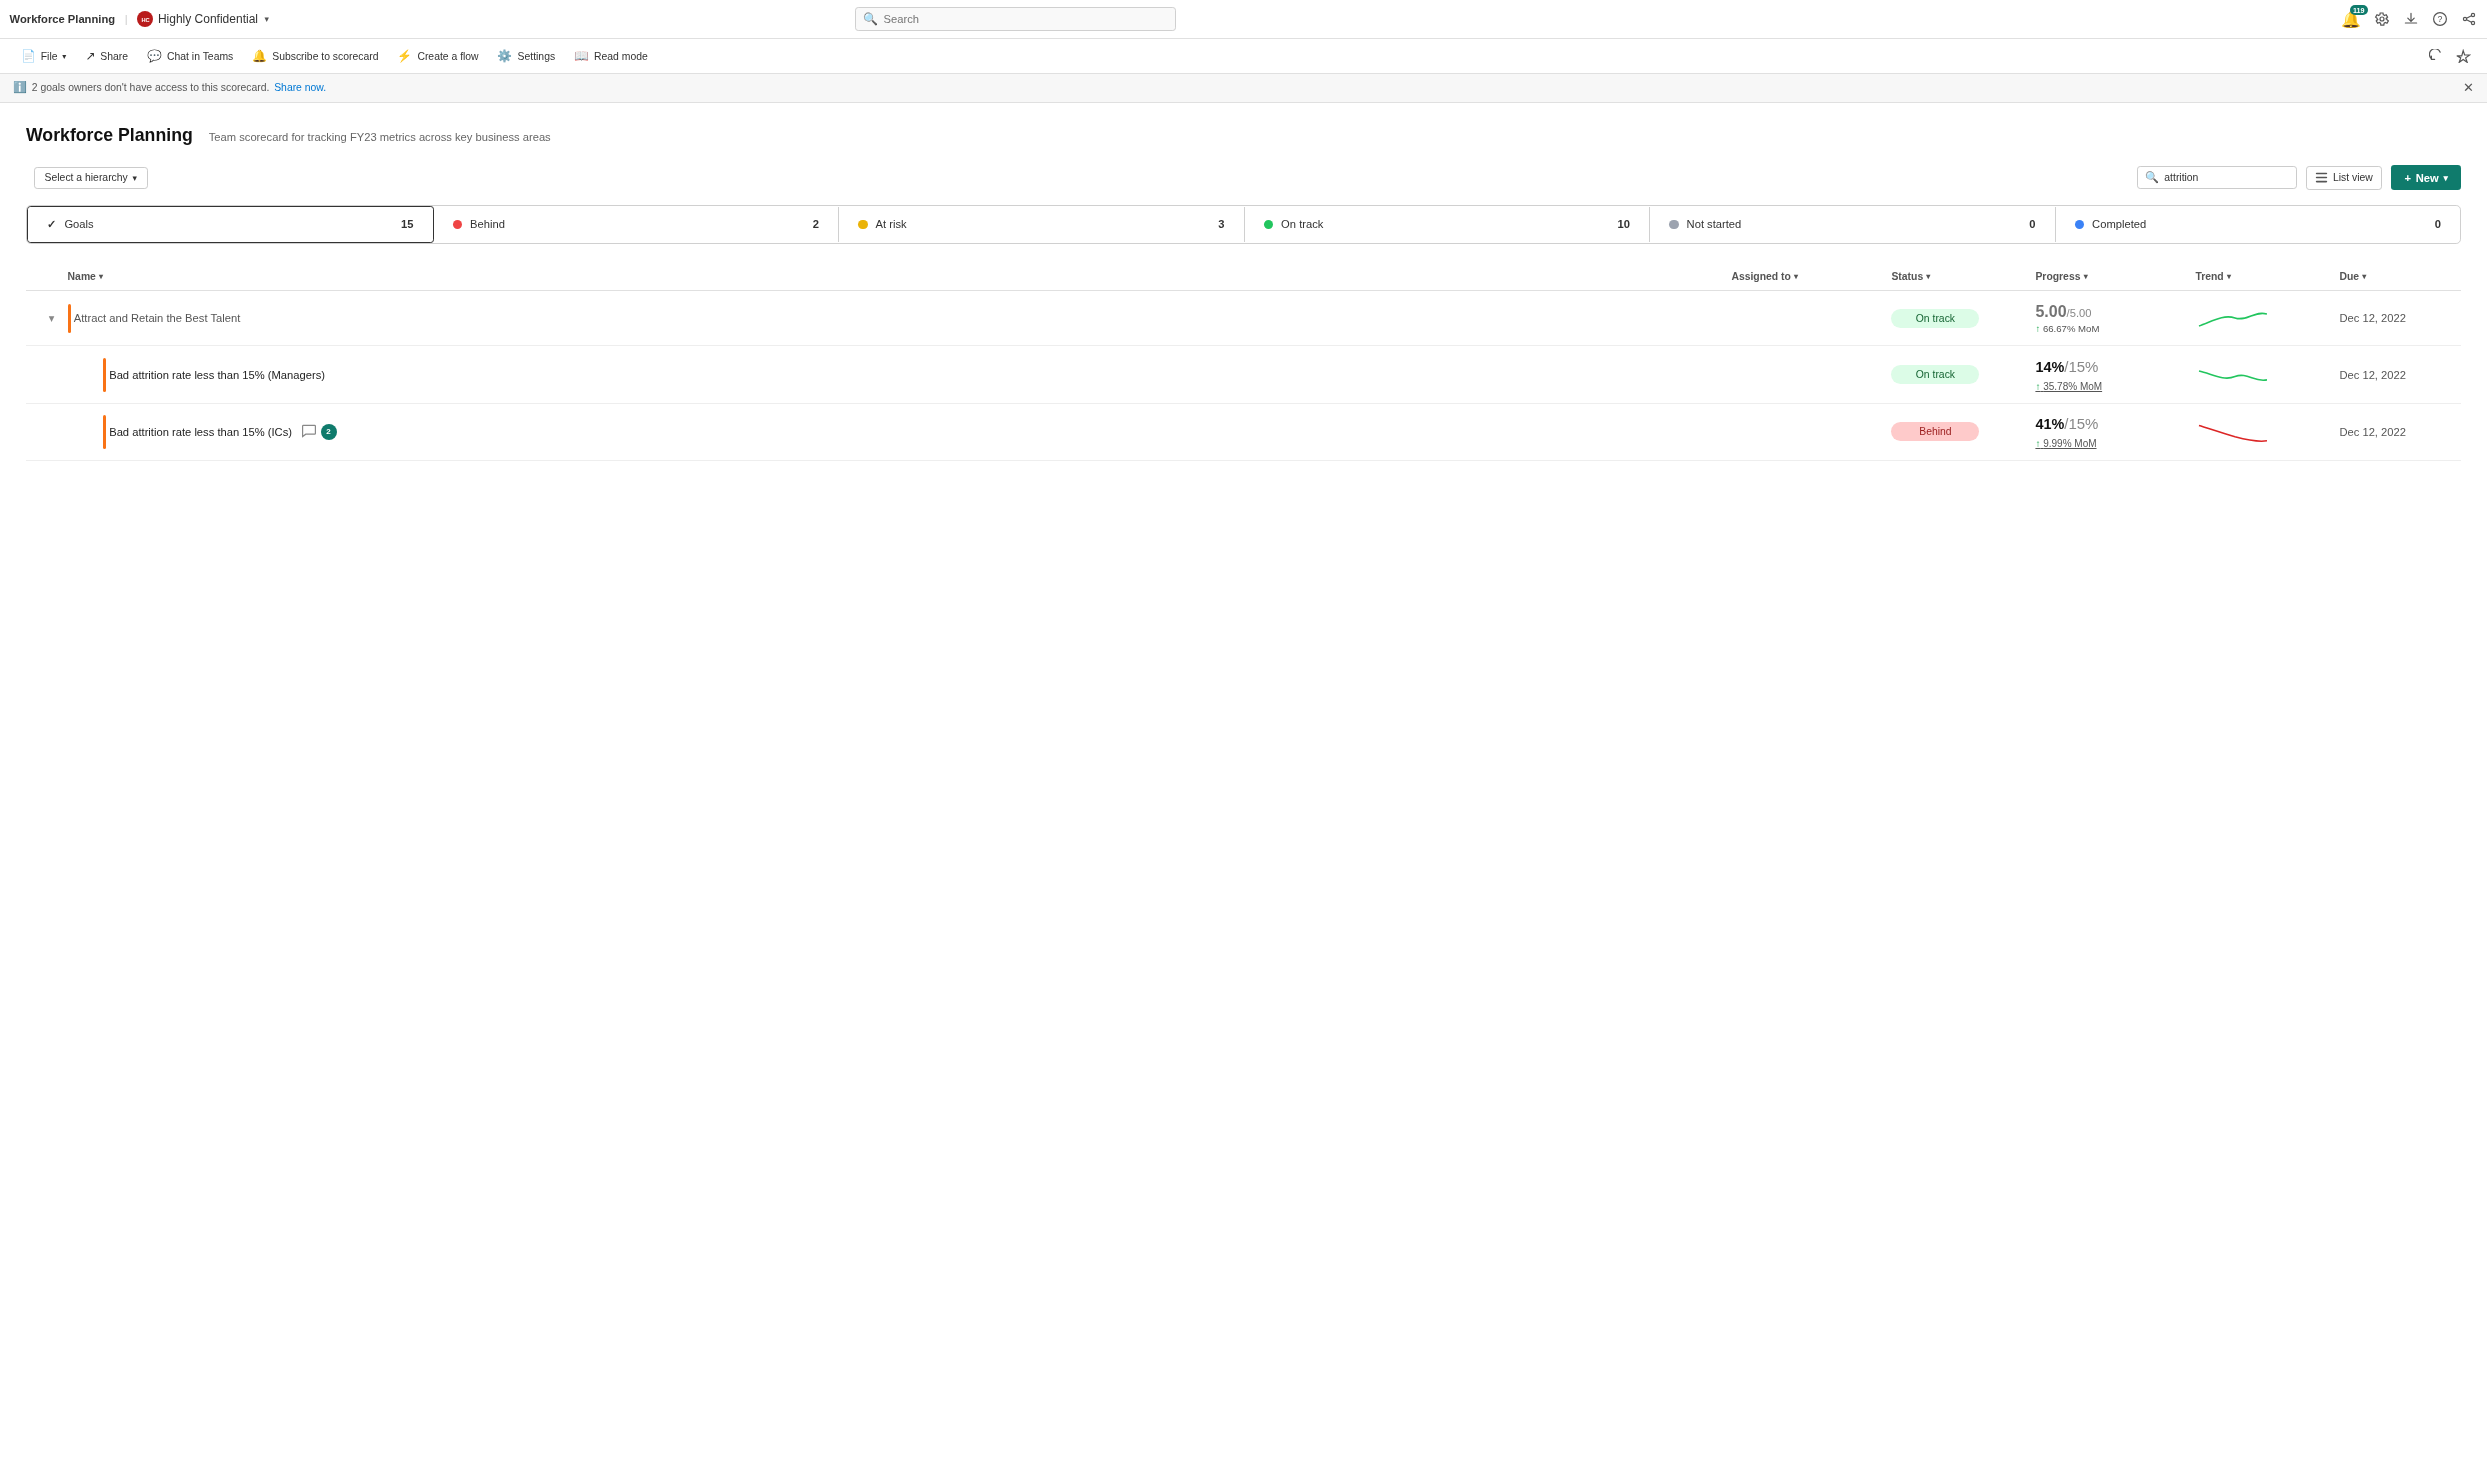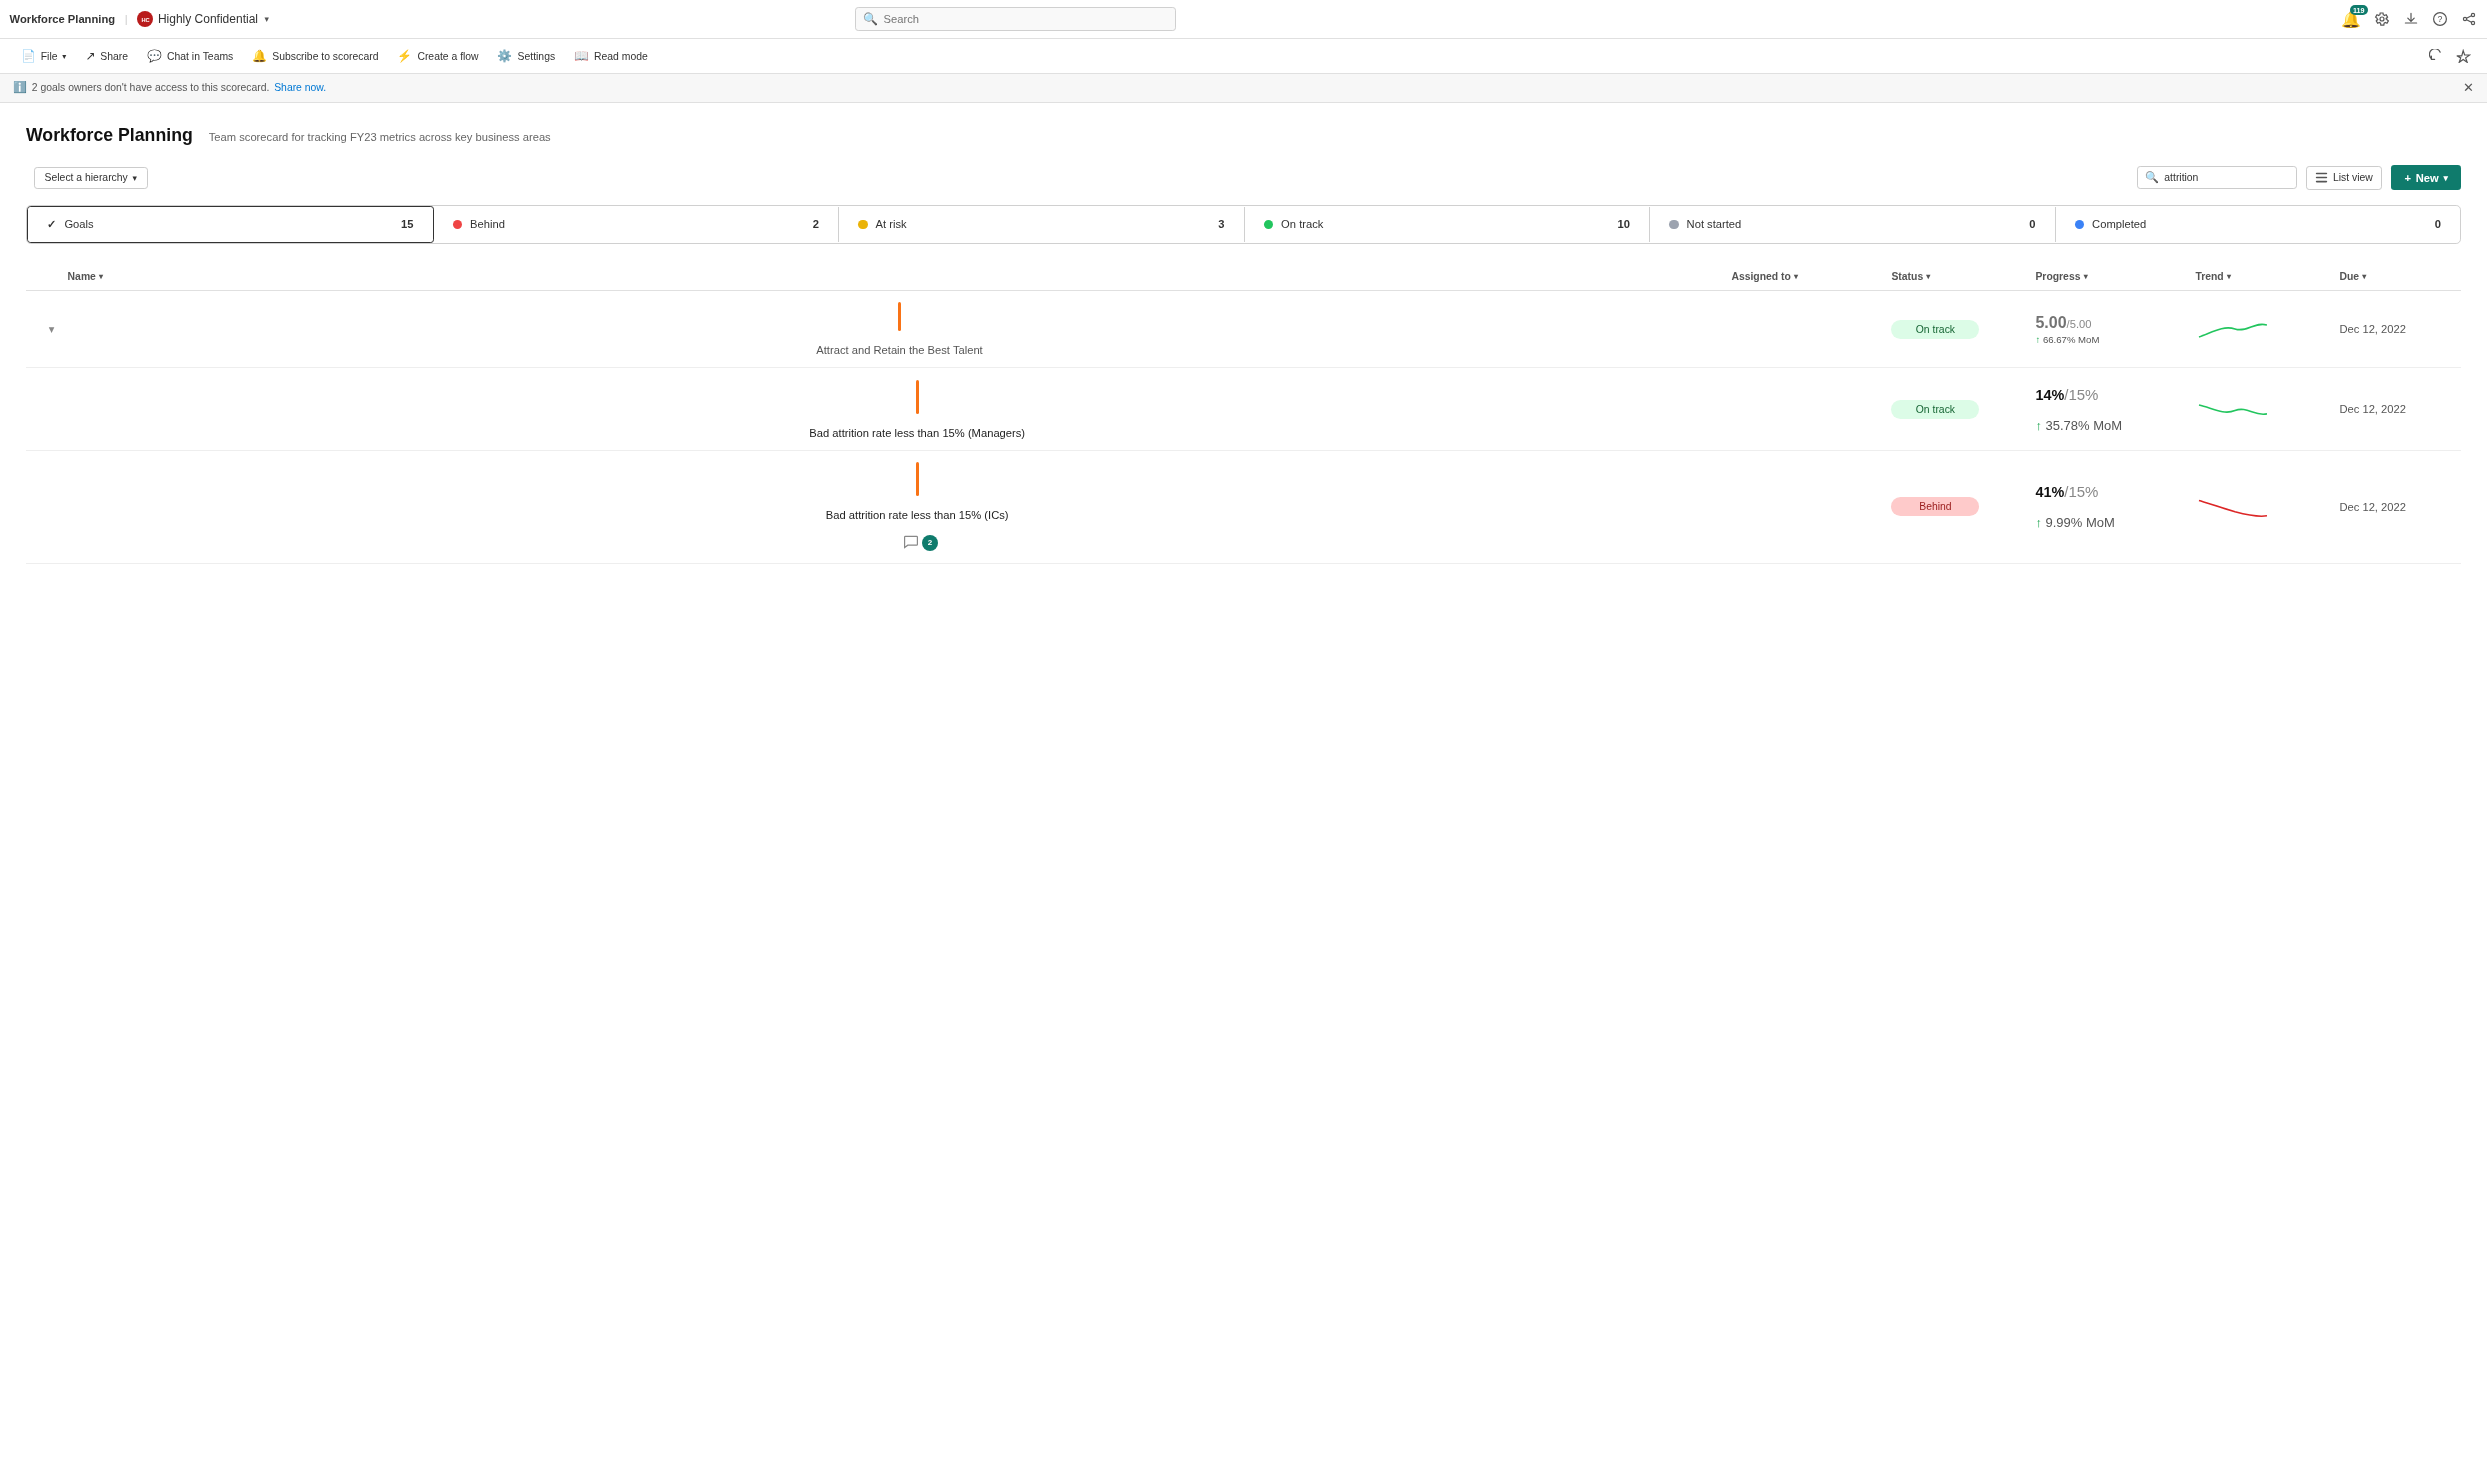--- a/index.html
+++ b/index.html
@@ -124,36 +124,36 @@
     .child-row {
       display: grid;
       grid-template-columns: 32px 1fr 160px 144px 160px 144px 112px;
       padding: 11.2px 9.6px;
       border-bottom: 0.8px solid #eee;
       align-items: center;
       background: #fff;
     }
 
     .row-expand-btn { cursor: pointer; color: #888; font-size: 11.2px; display: flex; align-items: center; justify-content: center; }
-    .row-name { display: flex; align-items: center; gap: 13px; color: #444; font-size: 11.2px; flex-direction: column; }
+    .row-name { display: flex; align-items: center; gap: 3px; color: #444; font-size: 11.2px; }
     .row-name-text { font-size: 11.2px; font-weight: 400; color: #555; }
     .row-name-text.child { color: #222; font-weight: 500; text-align: center; }
 
     .status-pill {
       display: inline-flex; align-items: center; justify-content: center;
       padding: 4px 16px; border-radius: 16px; font-size: 10.4px; font-weight: 500;
       min-width: 88px; text-align: center;
     }
     .status-on-track { background: #dcfce7; color: #166534; }
     .status-behind { background: #fecaca; color: #991b1b; }
 
     .progress-cell { }
     .progress-value { font-size: 14.4px; font-weight: 600; color: #111; }
     .progress-target { font-size: 15px; color: #888; }
-    .progress-mom { font-size: 13px; color: #555; margin-top: 15px; }
+    .progress-mom { font-size: 10px; color: #555; margin-top: 6px; text-decoration: underline; }
     .progress-mom .arrow-up { color: #16a34a; }
 
     
     .trend-cell { display: flex; align-items: center; }
     .sparkline { width: 72px; height: 32px; }
 
     .due-date { font-size: 11.2px; color: #555; }
 
     .comment-badge {
       display: inline-flex; align-items: center; justify-content: center;

